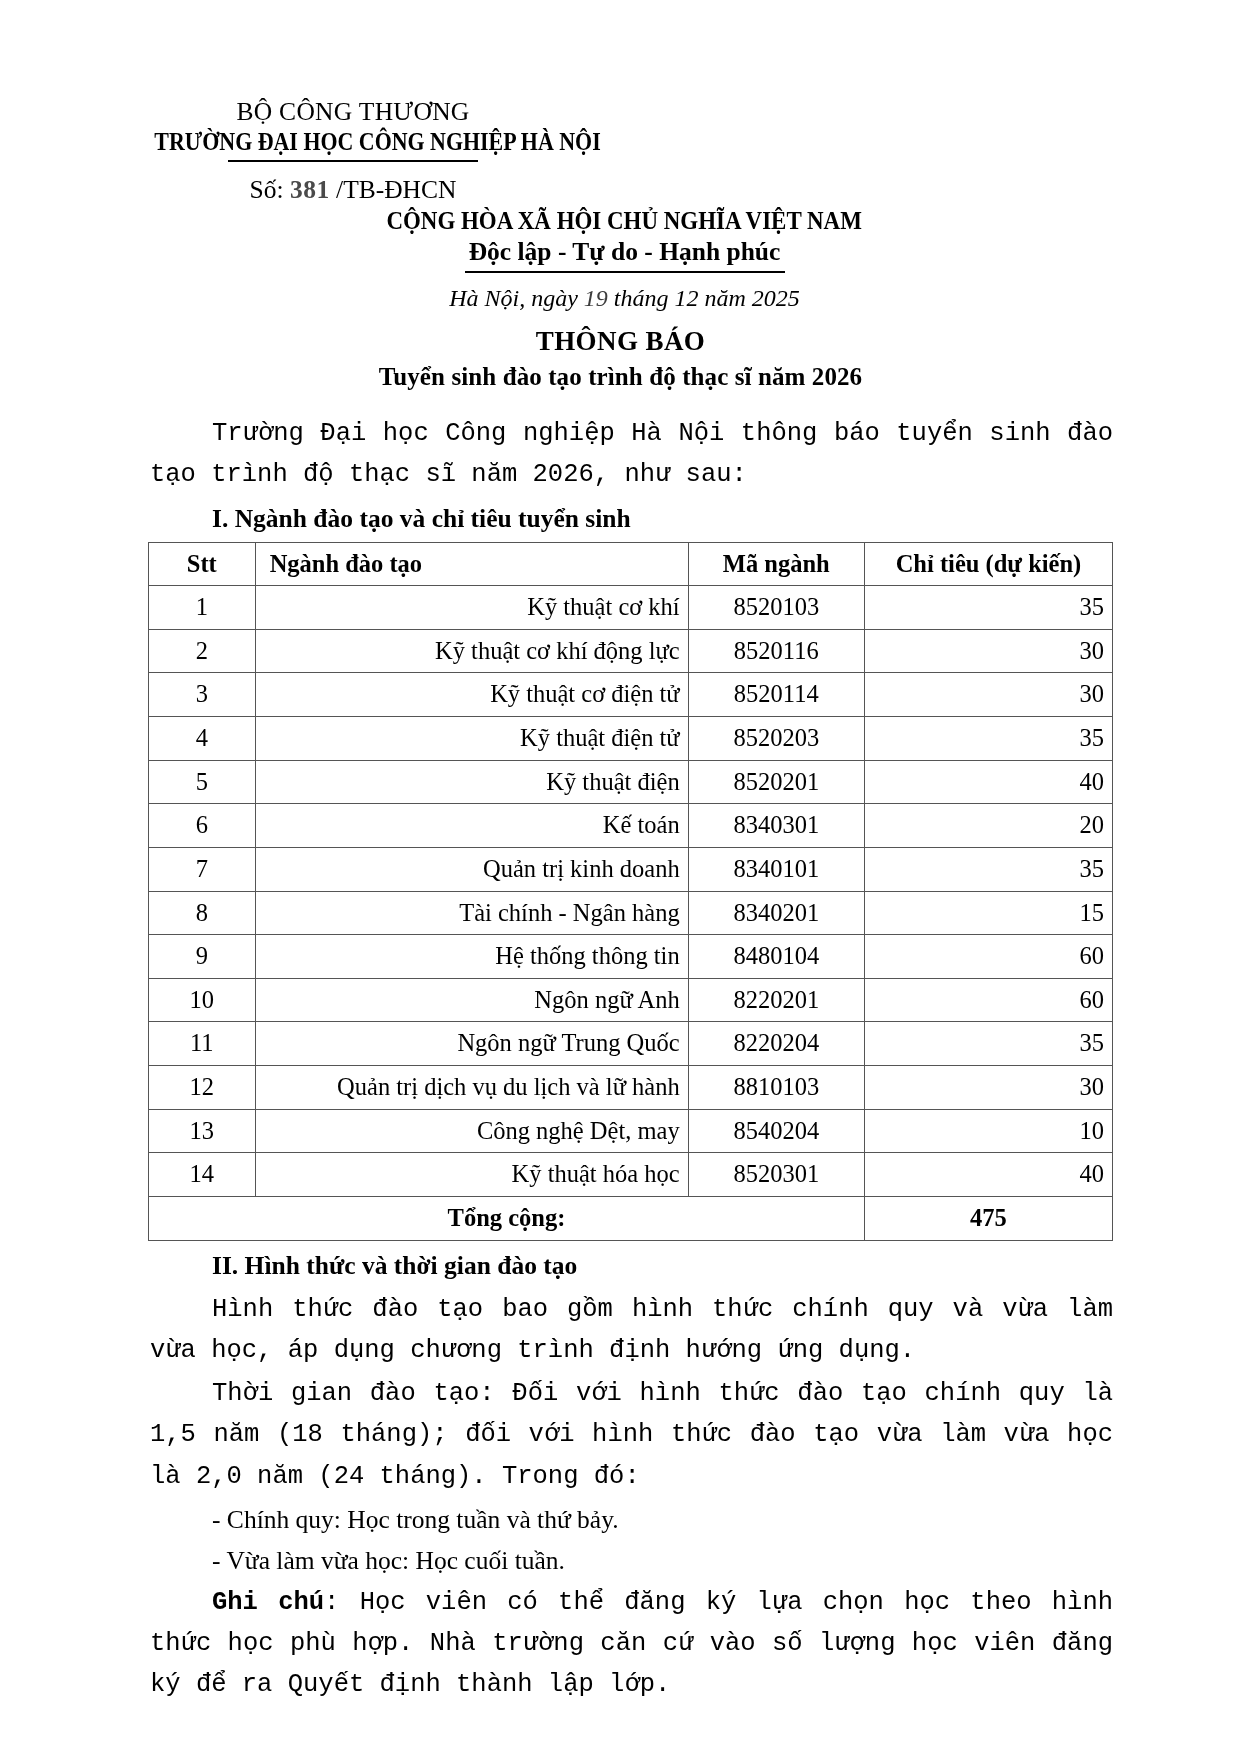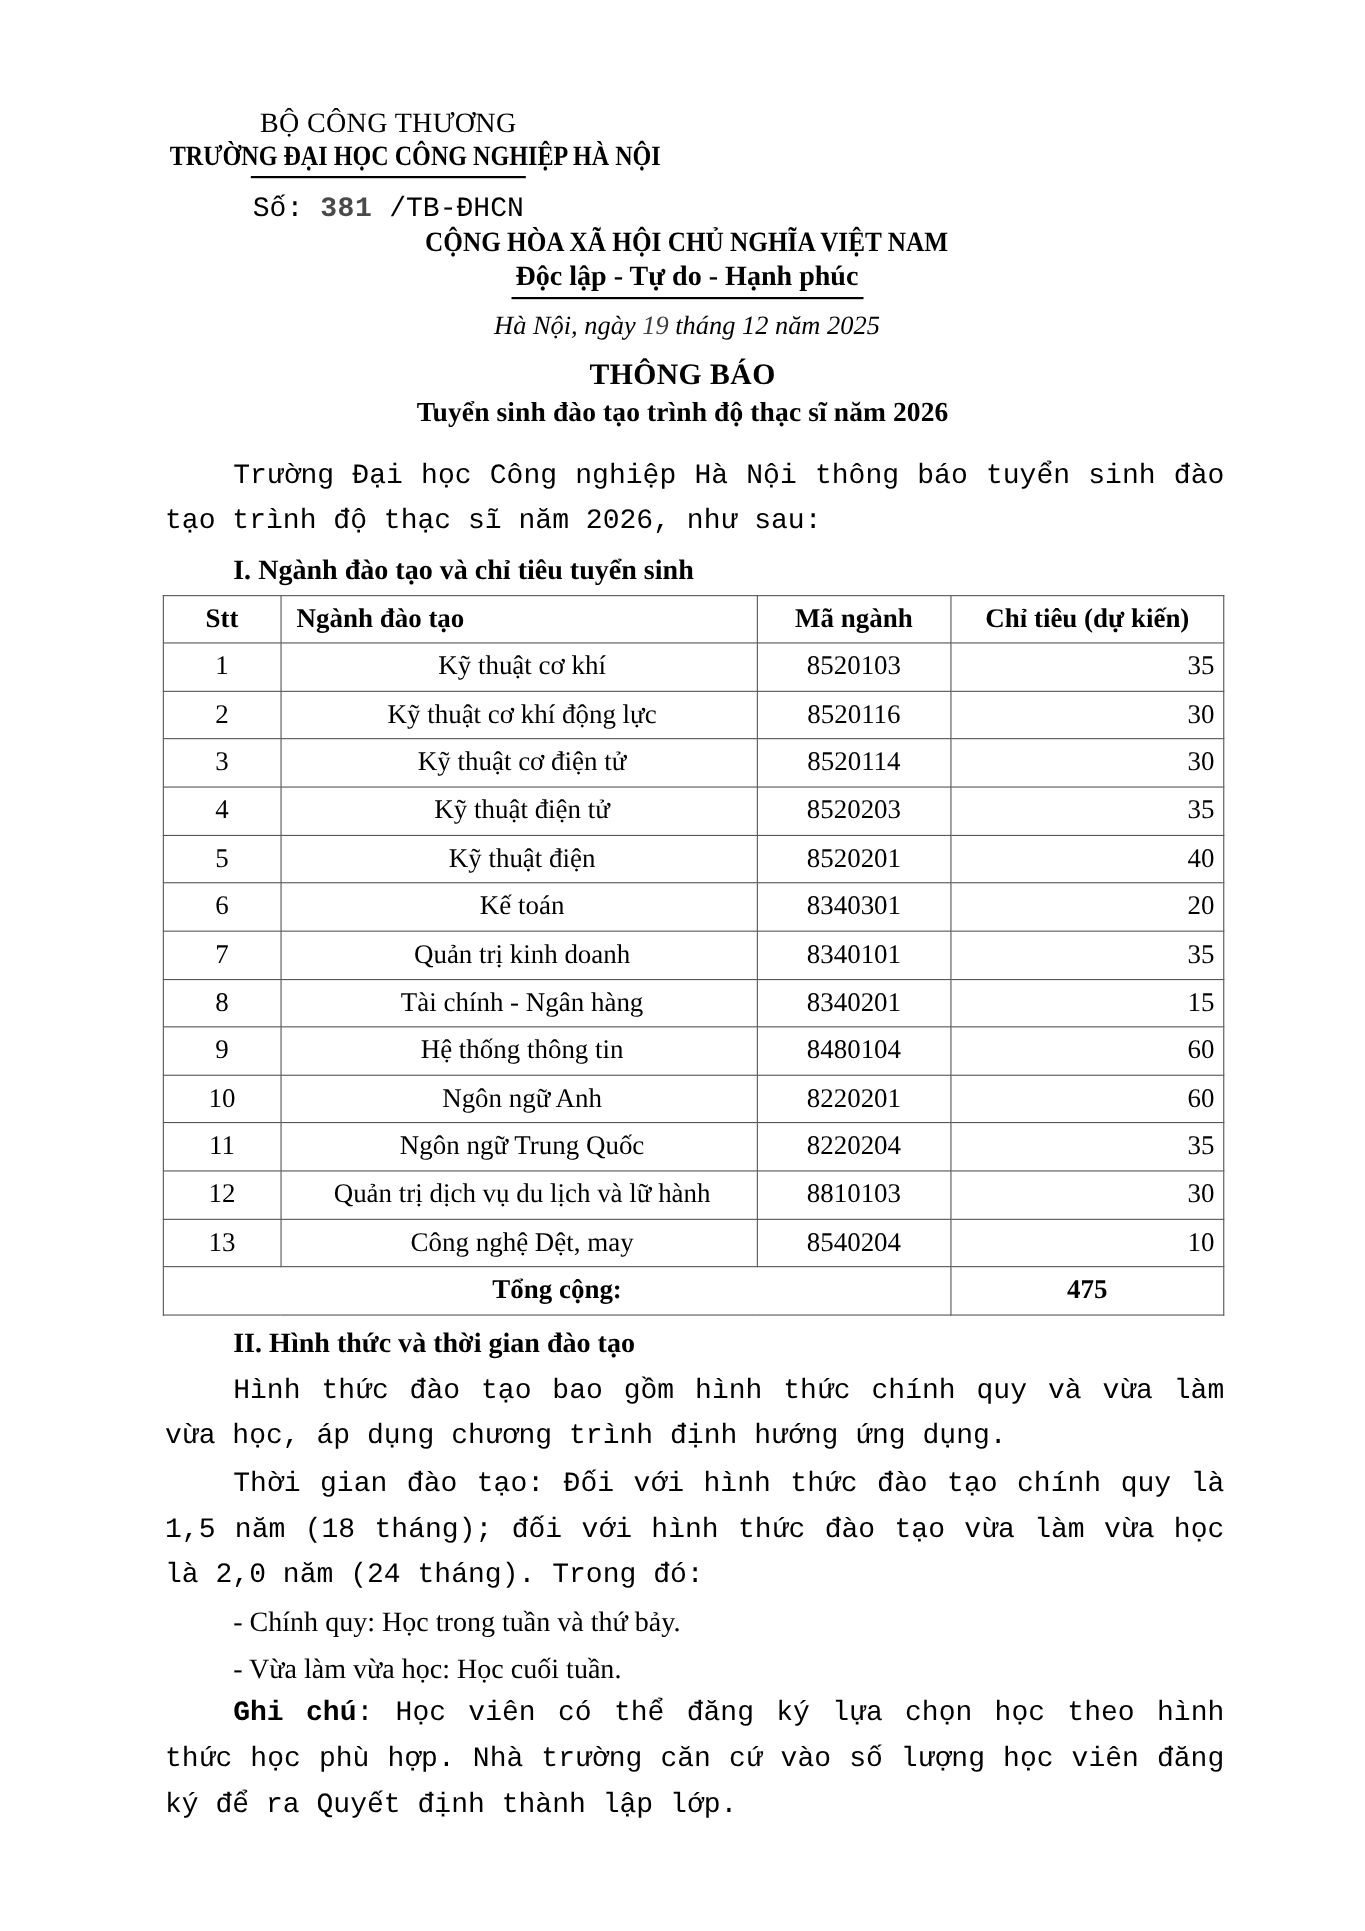--- a/index.html
+++ b/index.html
@@ -59,21 +59,20 @@
   .underline-short {
     width: 250px;
     height: 2px;
     background: #000;
     margin: 3px auto 0 auto;
   }
   .so-line {
     font-size: 25.5px;
     margin-top: 13px;
     white-space: nowrap;
-    font-family: Liberation Mono, monospace;
   }
   .so-number {
     color: #4a4a4a;
     font-weight: bold;
     letter-spacing: 0.5px;
   }
   .nation-line {
     font-weight: bold;
     font-size: 25.5px;
     white-space: nowrap;
@@ -168,21 +167,21 @@
     padding: 6px 8px;
     line-height: 1.25;
     height: 40px;
     box-sizing: border-box;
   }
   table.prog th {
     font-weight: bold;
     text-align: center;
   }
   .col-stt   { width: 98px;  text-align: center; }
-  .col-name  { width: 398px; text-align: center; padding-left: 14px !important; }
+  .col-name  { width: 398px; text-align: right; padding-left: 14px !important; }
   .col-code  { width: 162px; text-align: center; }
   .col-quota { width: 228px; text-align: right; }
   td.total-label {
     text-align: center;
     font-weight: bold;
     font-size: 25.5px;
   }
   td.total-value {
     text-align: center;
     font-weight: bold;
@@ -319,20 +318,26 @@
           <td class="col-code">8810103</td>
           <td class="col-quota">30</td>
         </tr>
         <tr>
           <td class="col-stt">13</td>
           <td class="col-name">Công nghệ Dệt, may</td>
           <td class="col-code">8540204</td>
           <td class="col-quota">10</td>
         </tr>
         <tr>
+          <td class="col-stt">14</td>
+          <td class="col-name">Kỹ thuật hóa học</td>
+          <td class="col-code">8520301</td>
+          <td class="col-quota">40</td>
+        </tr>
+        <tr>
           <td class="total-label" colspan="3">Tổng cộng:</td>
           <td class="total-value">475</td>
         </tr>
       </tbody>
     </table>
   </div>
 
   <div class="content" style="margin-top:10px;">
     <div class="section-head">II. Hình thức và thời gian đào tạo</div>
     <p class="para">Hình thức đào tạo bao gồm hình thức chính quy và vừa làm vừa học, áp dụng chương trình định hướng ứng dụng.</p>

